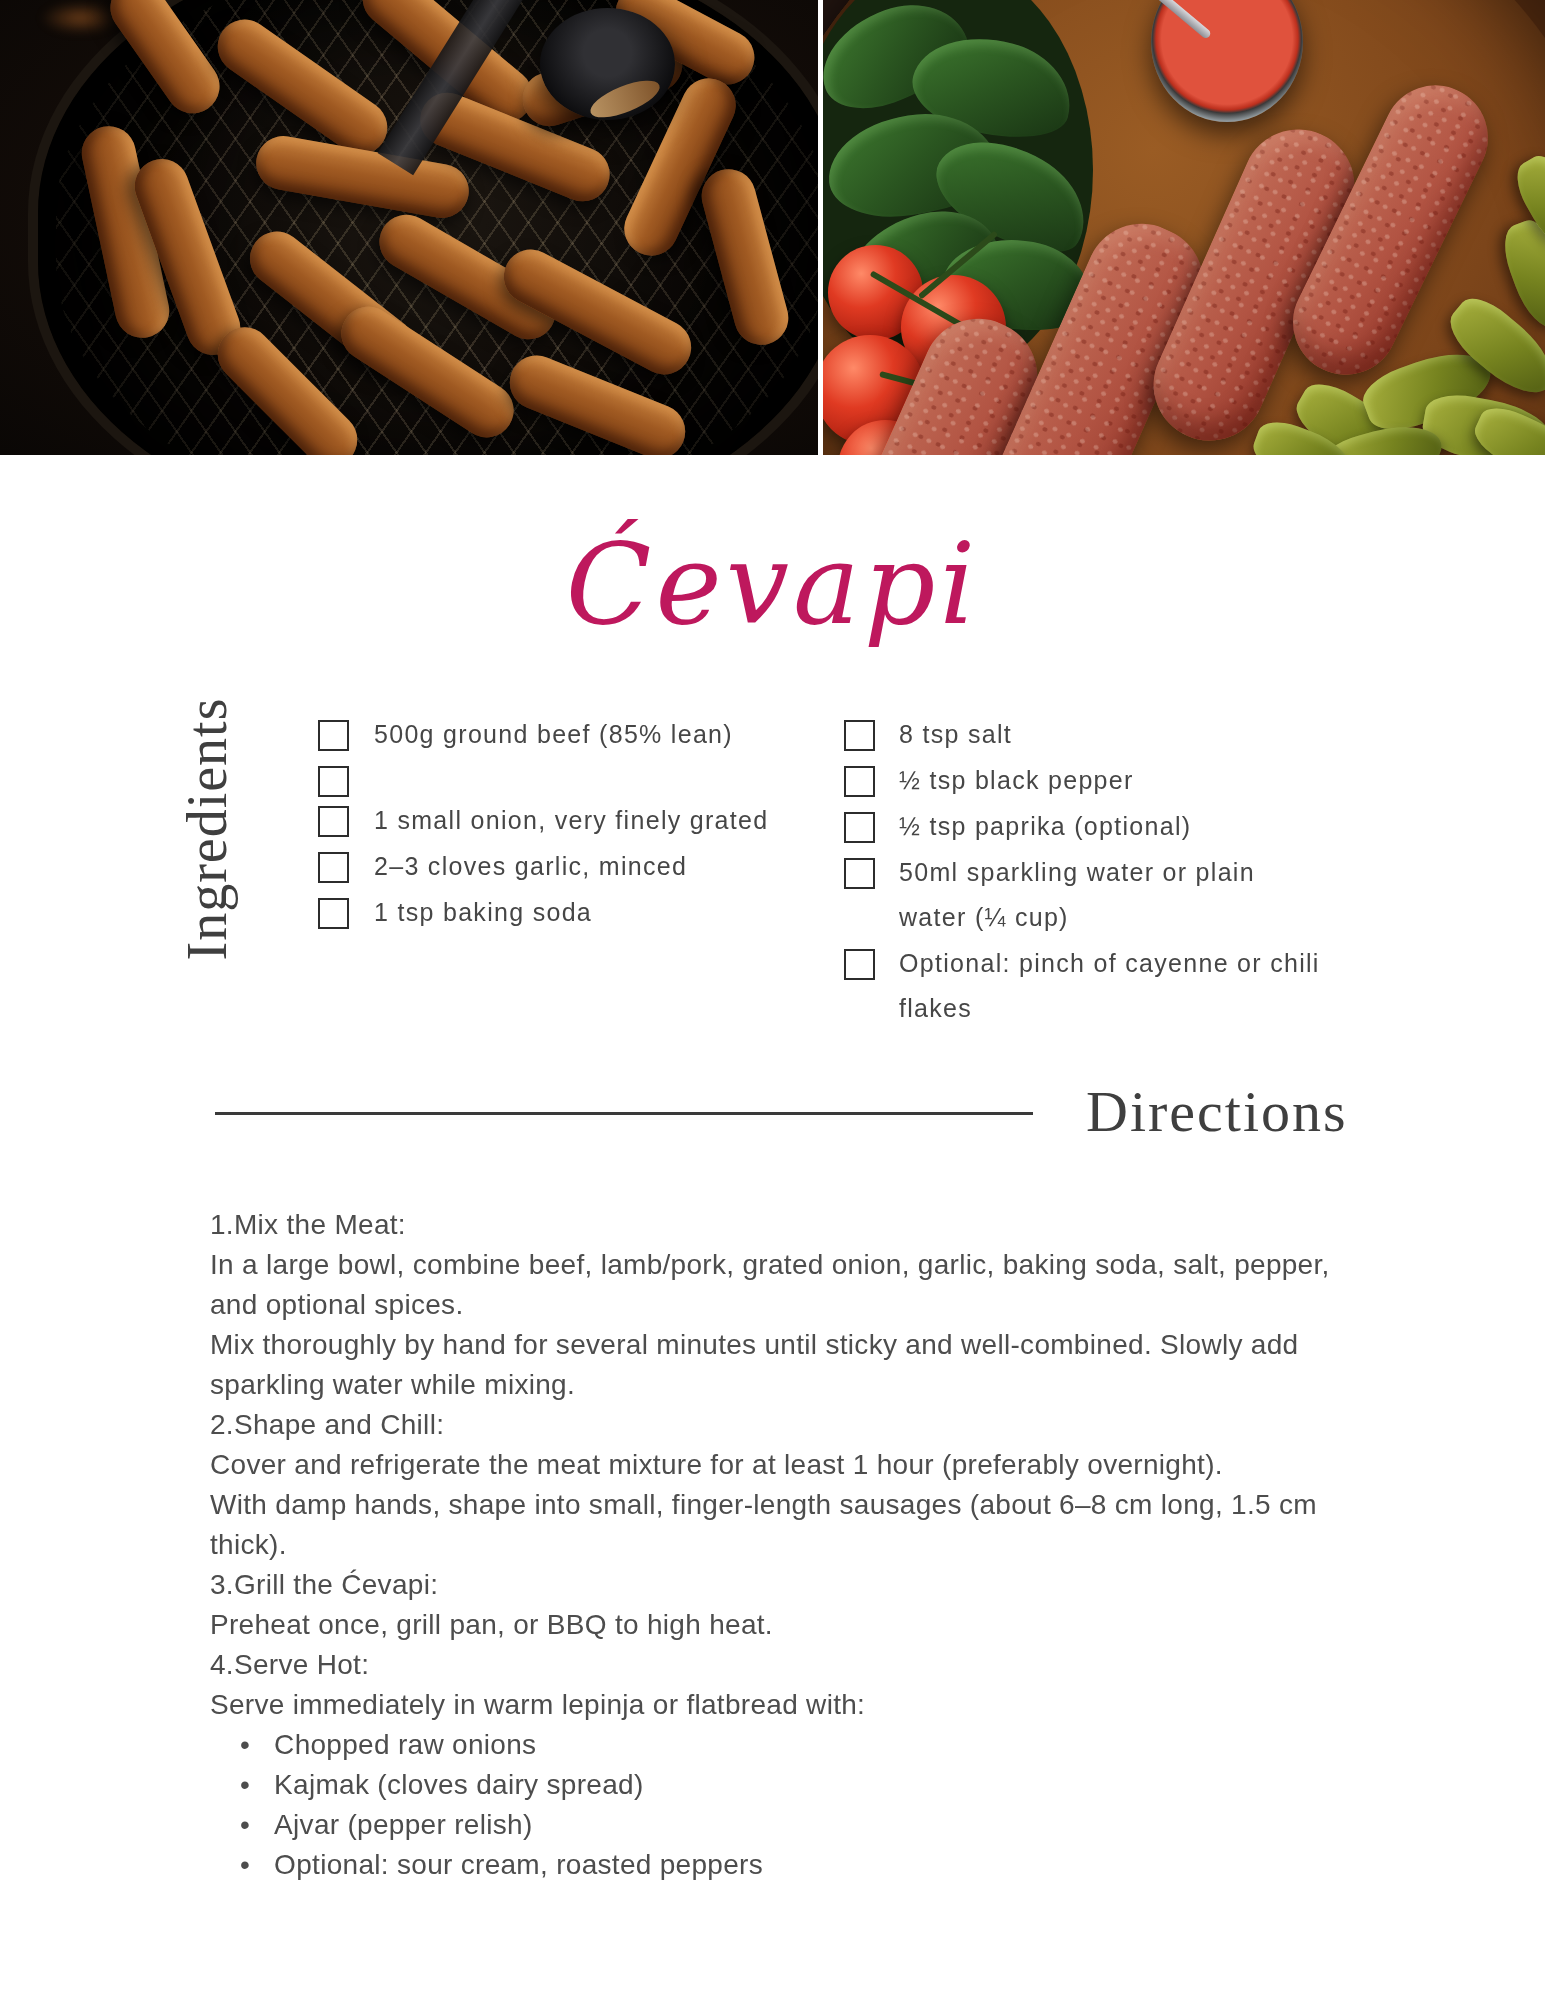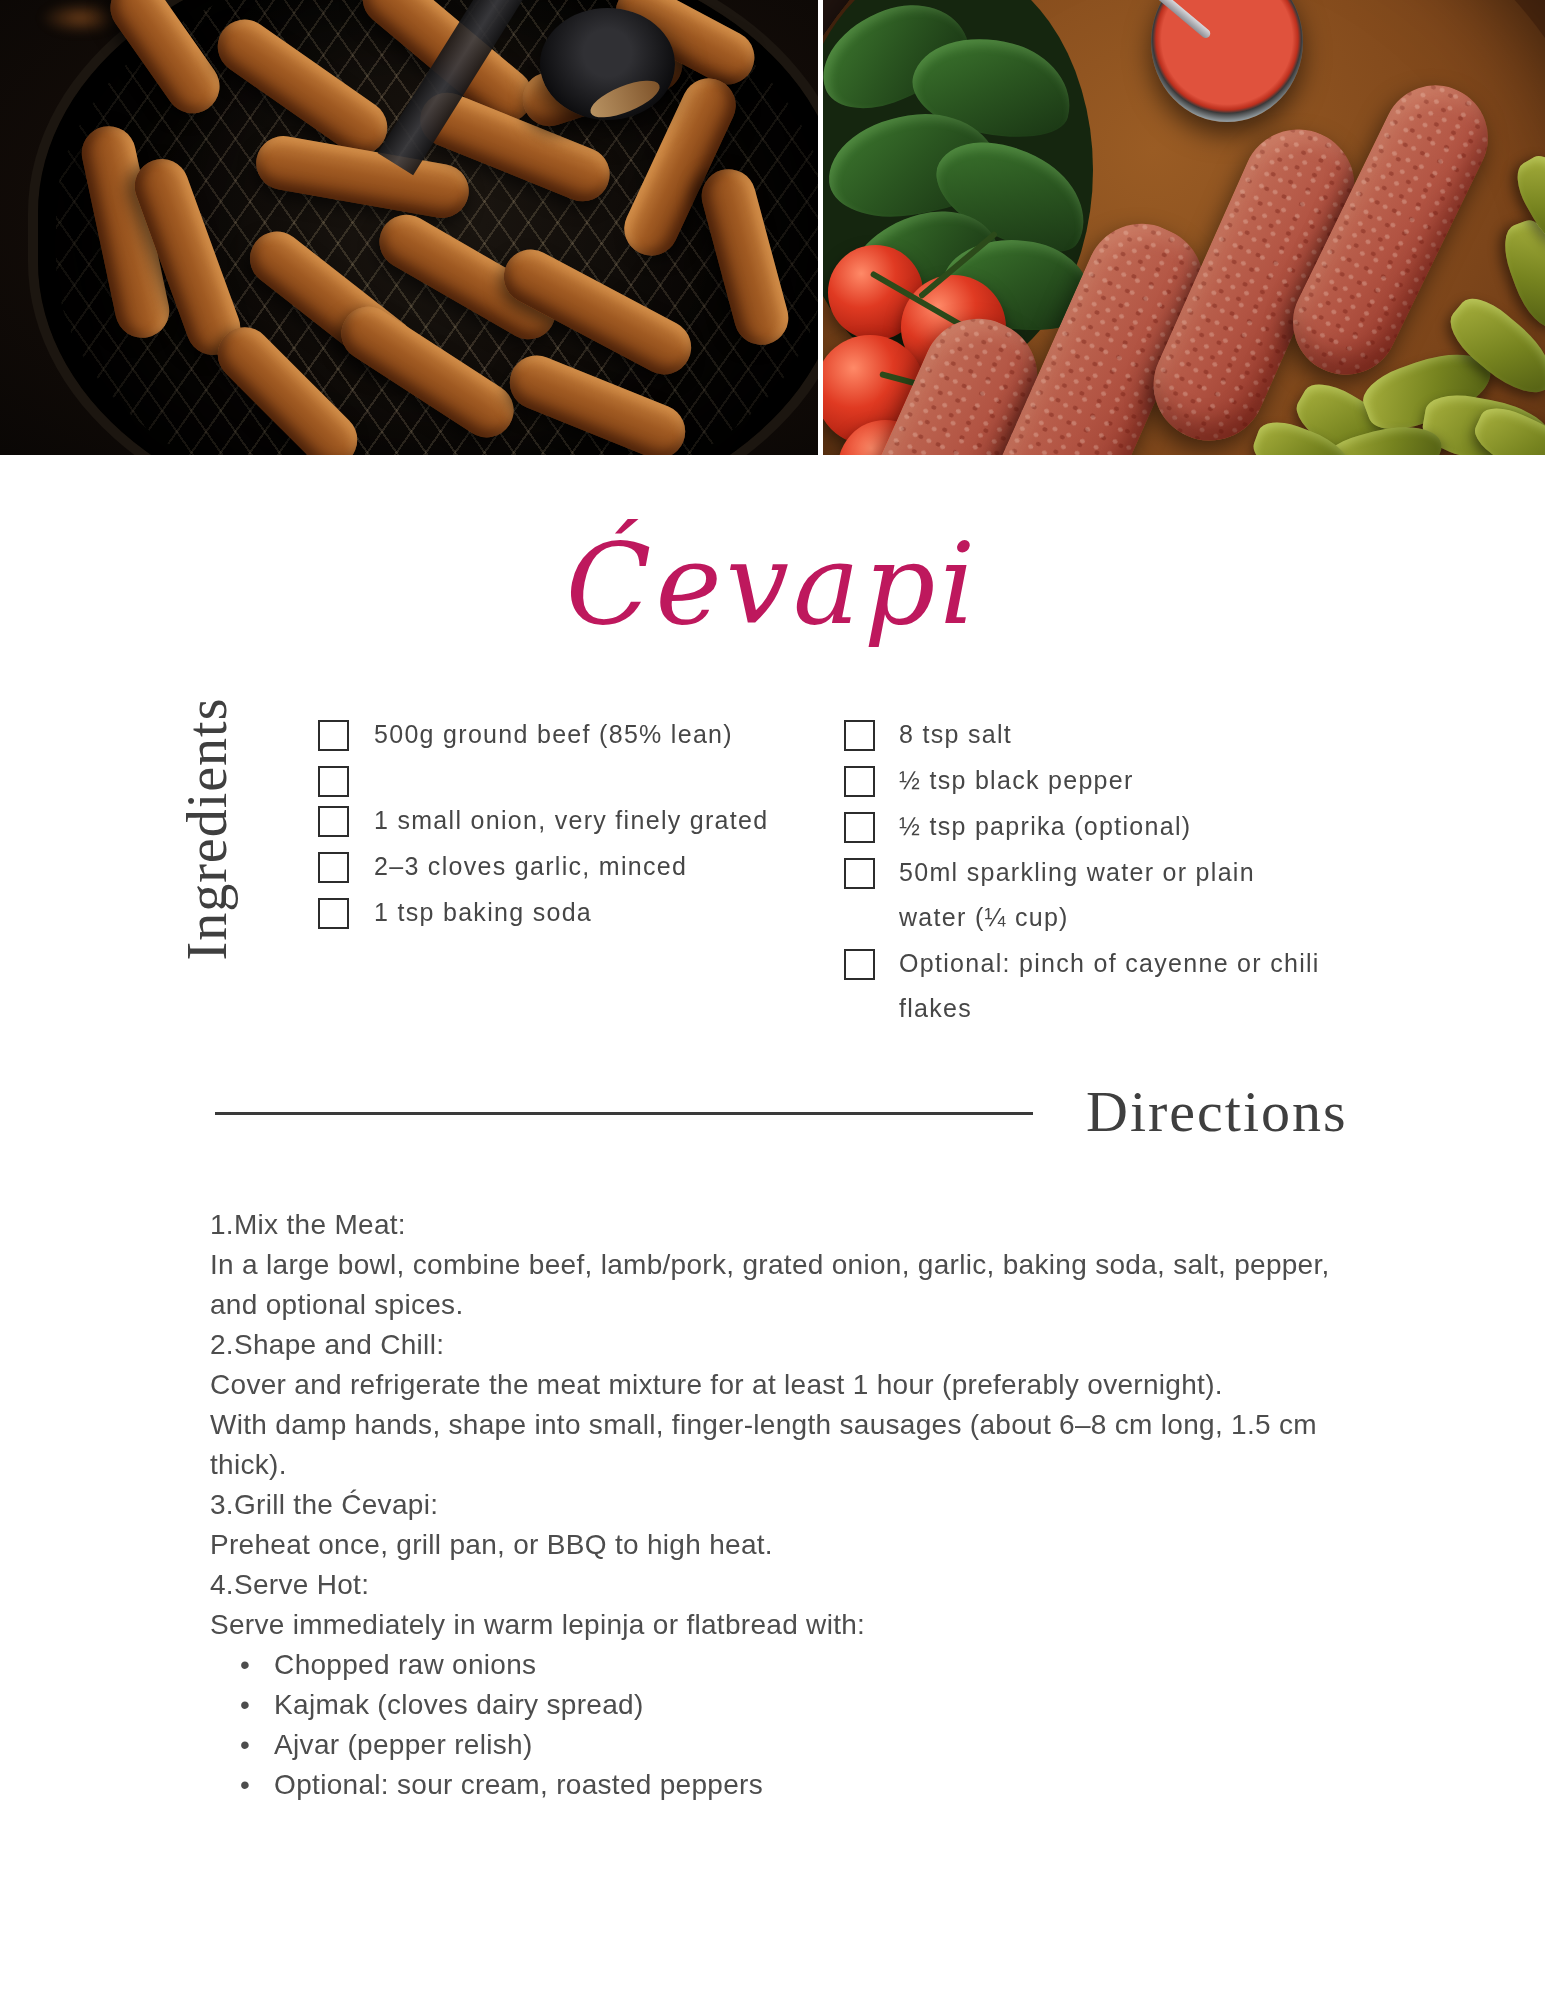--- a/index.html
+++ b/index.html
@@ -223,20 +223,21 @@
       <span class="ing-label">Optional: pinch of cayenne or chili flakes</span>
     </div>
   </div>
 
   <div class="divider"></div>
   <div class="dir-heading">Directions</div>
 
   <div class="dir-body">
     <p>1.Mix the Meat:</p>
     <p>In a large bowl, combine beef, lamb/pork, grated onion, garlic, baking soda, salt, pepper, and optional spices.</p>
+    <p>Mix thoroughly by hand for several minutes until sticky and well-combined. Slowly add sparkling water while mixing.</p>
     <p>2.Shape and Chill:</p>
     <p>Cover and refrigerate the meat mixture for at least 1 hour (preferably overnight).</p>
     <p>With damp hands, shape into small, finger-length sausages (about 6–8 cm long, 1.5 cm thick).</p>
     <p>3.Grill the Ćevapi:</p>
     <p>Preheat once, grill pan, or BBQ to high heat.</p>
     <p>4.Serve Hot:</p>
     <p>Serve immediately in warm lepinja or flatbread with:</p>
     <ul class="bullets">
       <li>
         <span class="dot">•</span>

